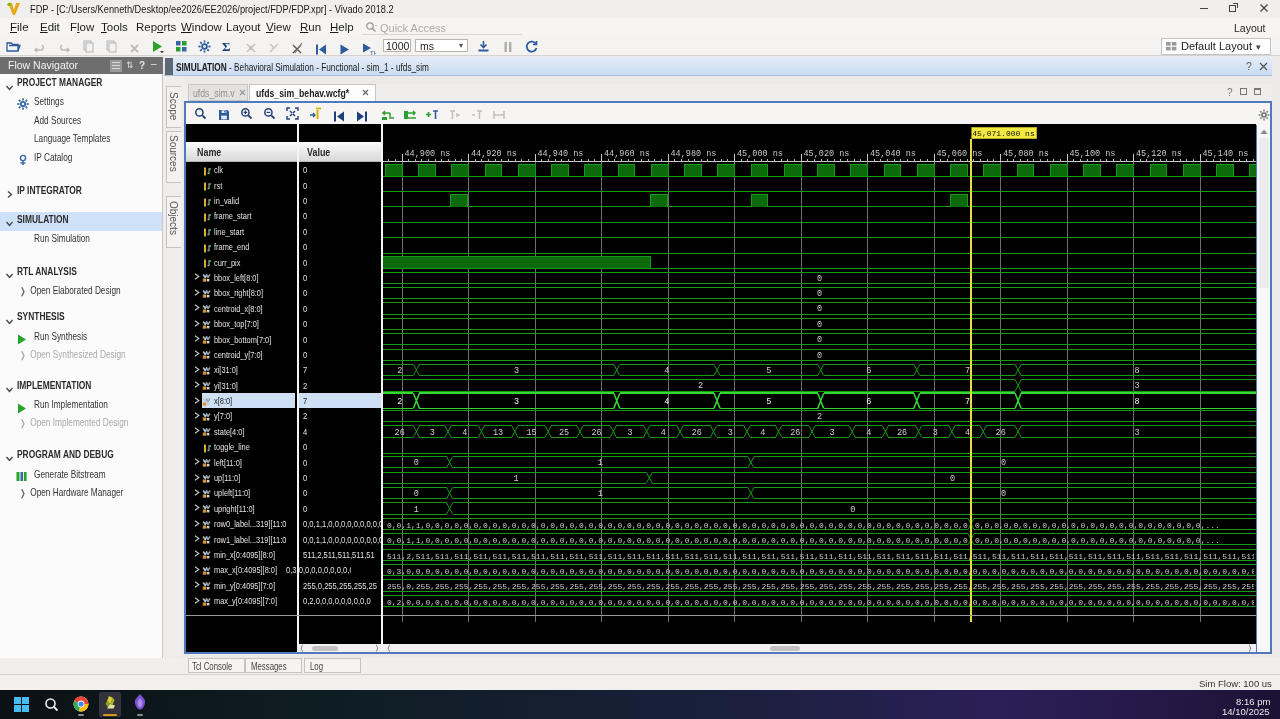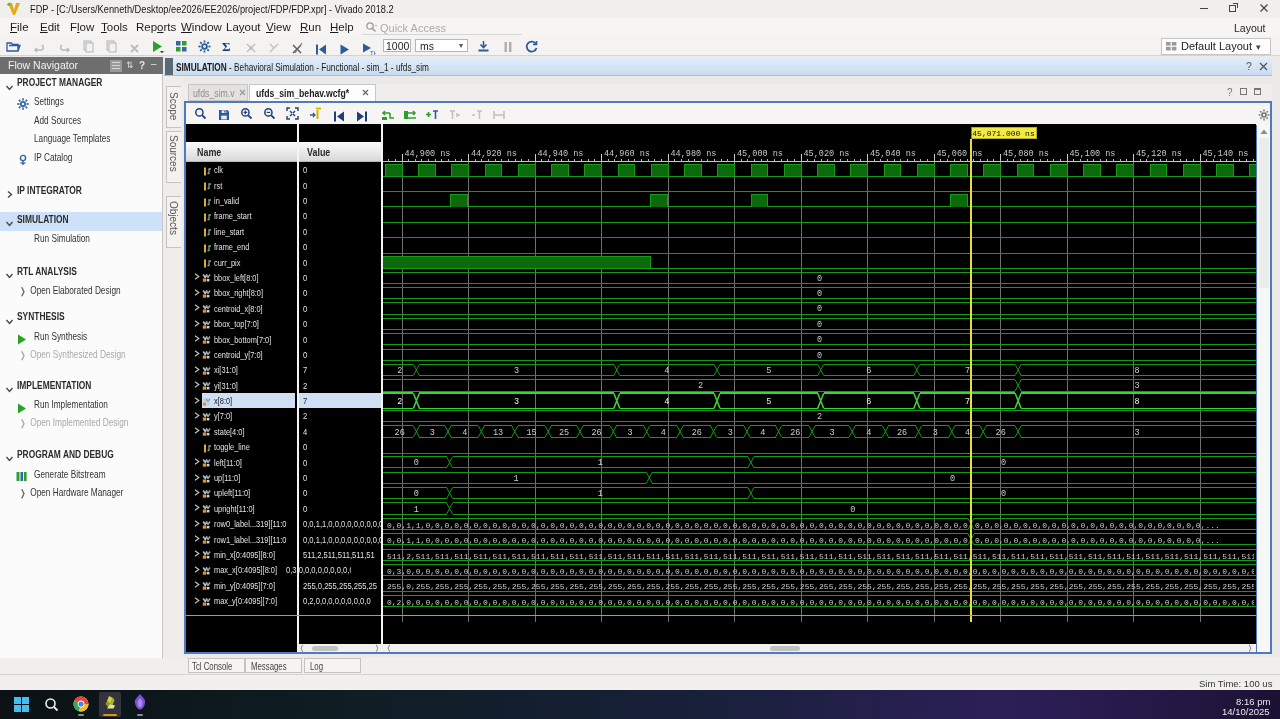--- a/index.html
+++ b/index.html
@@ -1341,21 +1341,21 @@
 
 <div class="abs" style="left:0;top:658px;width:1280px;height:16px;background:#f1efed"></div>
 <div class="abs" style="left:188px;top:658px;width:57px;height:15px;background:#f5f4f2;border:1px solid #c5c3c1"></div>
 <div class="abs" style="left:192px;top:660.5px;font-size:10px;color:#444;transform:scaleX(0.78);transform-origin:0 50%">Tcl Console</div>
 <div class="abs" style="left:245px;top:658px;width:57px;height:15px;background:#f5f4f2;border:1px solid #c5c3c1"></div>
 <div class="abs" style="left:251px;top:660.5px;font-size:10px;color:#444;transform:scaleX(0.78);transform-origin:0 50%">Messages</div>
 <div class="abs" style="left:304px;top:658px;width:57px;height:15px;background:#f5f4f2;border:1px solid #c5c3c1"></div>
 <div class="abs" style="left:310px;top:660.5px;font-size:10px;color:#444;transform:scaleX(0.78);transform-origin:0 50%">Log</div>
 
 <div class="abs" style="left:0;top:674px;width:1280px;height:16px;background:#f1f0ef;border-top:1px solid #d5d3d1"></div>
-<div class="abs" style="left:1199px;top:677.5px;font-size:9.5px;color:#333">Sim Time: 100 us</div>
+<div class="abs" style="left:1199px;top:677.5px;font-size:9.5px;color:#333">Sim Flow: 100 us</div>
 
 <div class="abs" style="left:0;top:690px;width:1280px;height:29px;background:linear-gradient(90deg,#0b1114 0%,#0e1d22 25%,#18203a 55%,#2c1f58 78%,#251744 92%,#1b1133 100%)"></div>
 <div class="abs" style="left:14px;top:697px"><svg width="15" height="15" viewBox="0 0 15 15">
       <rect x="0" y="0" width="7" height="7" fill="#45bdf0"></rect>
       <rect x="8" y="0" width="7" height="7" fill="#45bdf0"></rect>
       <rect x="0" y="8" width="7" height="7" fill="#45bdf0"></rect>
       <rect x="8" y="8" width="7" height="7" fill="#45bdf0"></rect>
     </svg></div>
 <div class="abs" style="left:44px;top:697px"><svg width="15" height="15" viewBox="0 0 15 15">
       <circle cx="6.5" cy="6.5" r="4.5" fill="none" stroke="#f0f0f0" stroke-width="1.6"></circle>

